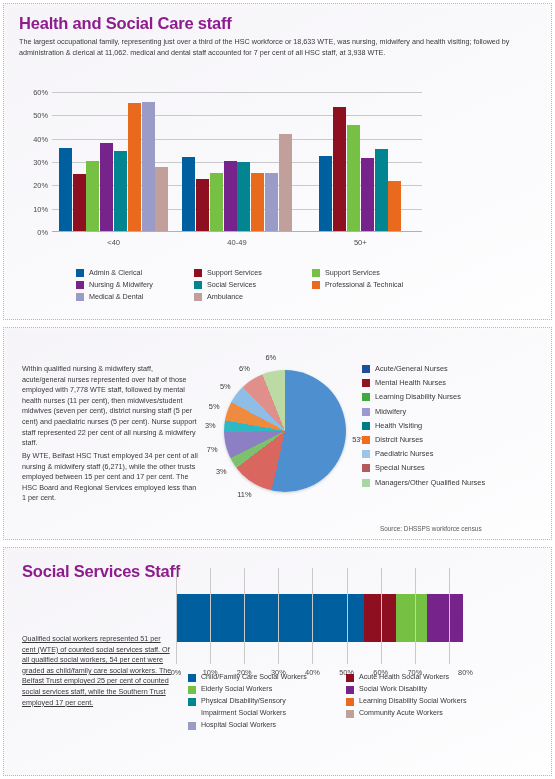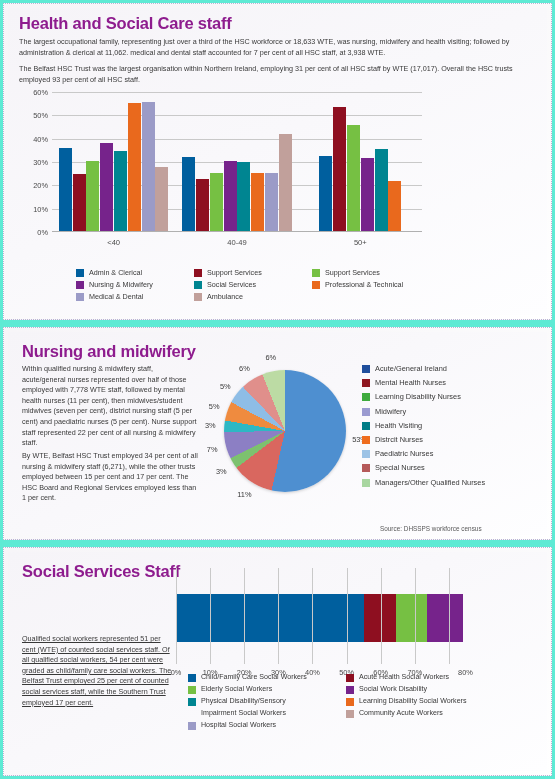--- a/index.html
+++ b/index.html
@@ -4,21 +4,21 @@
 <style>
   * { box-sizing: border-box; margin: 0; padding: 0; }
   html, body {
     width: 555px; height: 779px;
     background: #000000;
     font-family: "Liberation Sans", sans-serif;
   }
   .page {
     position: relative;
     width: 555px; height: 779px;
-    background: #5eead4;
+    background: #ffffff;
     overflow: hidden;
   }
   .panel {
     position: absolute;
     left: 3px;
     width: 549px;
     background: linear-gradient(150deg, #f7f5f8 0%, #f9f8fa 40%, #ffffff 100%);
     border: 1px dotted #b9b3d4;
     overflow: hidden;
   }
@@ -188,21 +188,20 @@
 </head>
 <body>
 
 <div class="page">
 
   <div class="panel" id="panel-hsc">
     <div class="panel-inner"></div>
 
     <div class="sect-title">Health and Social Care staff</div>
     <div class="body-para" id="hsc-p1">The largest occupational family, representing just over a third of the HSC workforce or 18,633 WTE, was nursing, midwifery and health visiting; followed by administration &amp; clerical at 11,062. medical and dental staff accounted for 7 per cent of all HSC staff, at 3,938 WTE.</div>
-    <div class="body-para" id="hsc-p2">The Belfast HSC Trust was the largest organisation within Northern Ireland, employing 31 per cent of all HSC staff by WTE (17,017). Overall the HSC trusts employed 93 per cent of all HSC staff.</div>
 
     <div id="hsc-chart">
       <div class="ylab-col" id="hsc-yaxis">
           <div class="ylab" style="top: 140px;">0%</div>
           <div class="ylab" style="top: 116.667px;">10%</div>
           <div class="ylab" style="top: 93.3333px;">20%</div>
           <div class="ylab" style="top: 70px;">30%</div>
           <div class="ylab" style="top: 46.6667px;">40%</div>
           <div class="ylab" style="top: 23.3333px;">50%</div>
           <div class="ylab" style="top: 0px;">60%</div>
@@ -275,42 +274,41 @@
         <div class="lg-item">
           <span class="sw" style="background:#c1a09b"></span>
           <span class="lg-text">Ambulance</span>
         </div>
       </div>
   </div>
 
   <div class="panel" id="panel-nurs">
     <div class="panel-inner"></div>
 
-    <div class="sect-title">Nursing and midwifery</div>
     <div class="body-para" id="nurs-p1">Within qualified nursing &amp; midwifery staff, acute/general nurses represented over half of those employed with 7,778 WTE staff, followed by mental health nurses (11 per cent), then midwives/student midwives (seven per cent), district nursing staff (5 per cent) and paediatric nurses (5 per cent). Nurse support staff represented 22 per cent of all nursing &amp; midwifery staff.</div>
     <div class="body-para" id="nurs-p2">By WTE, Belfast HSC Trust employed 34 per cent of all nursing &amp; midwifery staff (6,271), while the other trusts employed between 15 per cent and 17 per cent. The HSC Board and Regional Services employed less than 1 per cent.</div>
 
     <div id="pie-wrap">
       <div id="pie" style="background: conic-gradient(rgb(78, 143, 208) 0deg, rgb(78, 143, 208) 192.73deg, rgb(217, 103, 95) 192.73deg, rgb(217, 103, 95) 232.73deg, rgb(125, 193, 111) 232.73deg, rgb(125, 193, 111) 243.64deg, rgb(140, 127, 196) 243.64deg, rgb(140, 127, 196) 269.09deg, rgb(46, 184, 196) 269.09deg, rgb(46, 184, 196) 280deg, rgb(239, 139, 63) 280deg, rgb(239, 139, 63) 298.18deg, rgb(142, 189, 230) 298.18deg, rgb(142, 189, 230) 316.36deg, rgb(224, 143, 139) 316.36deg, rgb(224, 143, 139) 338.18deg, rgb(188, 219, 164) 338.18deg, rgb(188, 219, 164) 360deg);"></div>
     <div class="pie-lab" style="left: 159.538px; top: 93.3129px;">53%</div>
         <div class="pie-lab" style="left: 44.4519px; top: 148.094px;">11%</div>
         <div class="pie-lab" style="left: 21.2706px; top: 124.542px;">3%</div>
         <div class="pie-lab" style="left: 12.1141px; top: 102.682px;">7%</div>
         <div class="pie-lab" style="left: 10.2359px; top: 79.0563px;">3%</div>
         <div class="pie-lab" style="left: 14.1249px; top: 60.4699px;">5%</div>
         <div class="pie-lab" style="left: 25.3179px; top: 39.5793px;">5%</div>
         <div class="pie-lab" style="left: 44.4519px; top: 21.906px;">6%</div>
         <div class="pie-lab" style="left: 70.8062px; top: 11.3553px;">6%</div>
       </div>
   </div>
 
   <div id="nurs-legend">
       <div class="lg-item">
         <span class="sw" style="background:#1f4e9c"></span>
-        <span class="lg-text">Acute/General Ireland</span>
+        <span class="lg-text">Acute/General Nurses</span>
       </div>
       <div class="lg-item">
         <span class="sw" style="background:#8e1620"></span>
         <span class="lg-text">Mental Health Nurses</span>
       </div>
       <div class="lg-item">
         <span class="sw" style="background:#3eab3e"></span>
         <span class="lg-text">Learning Disability Nurses</span>
       </div>
       <div class="lg-item">

